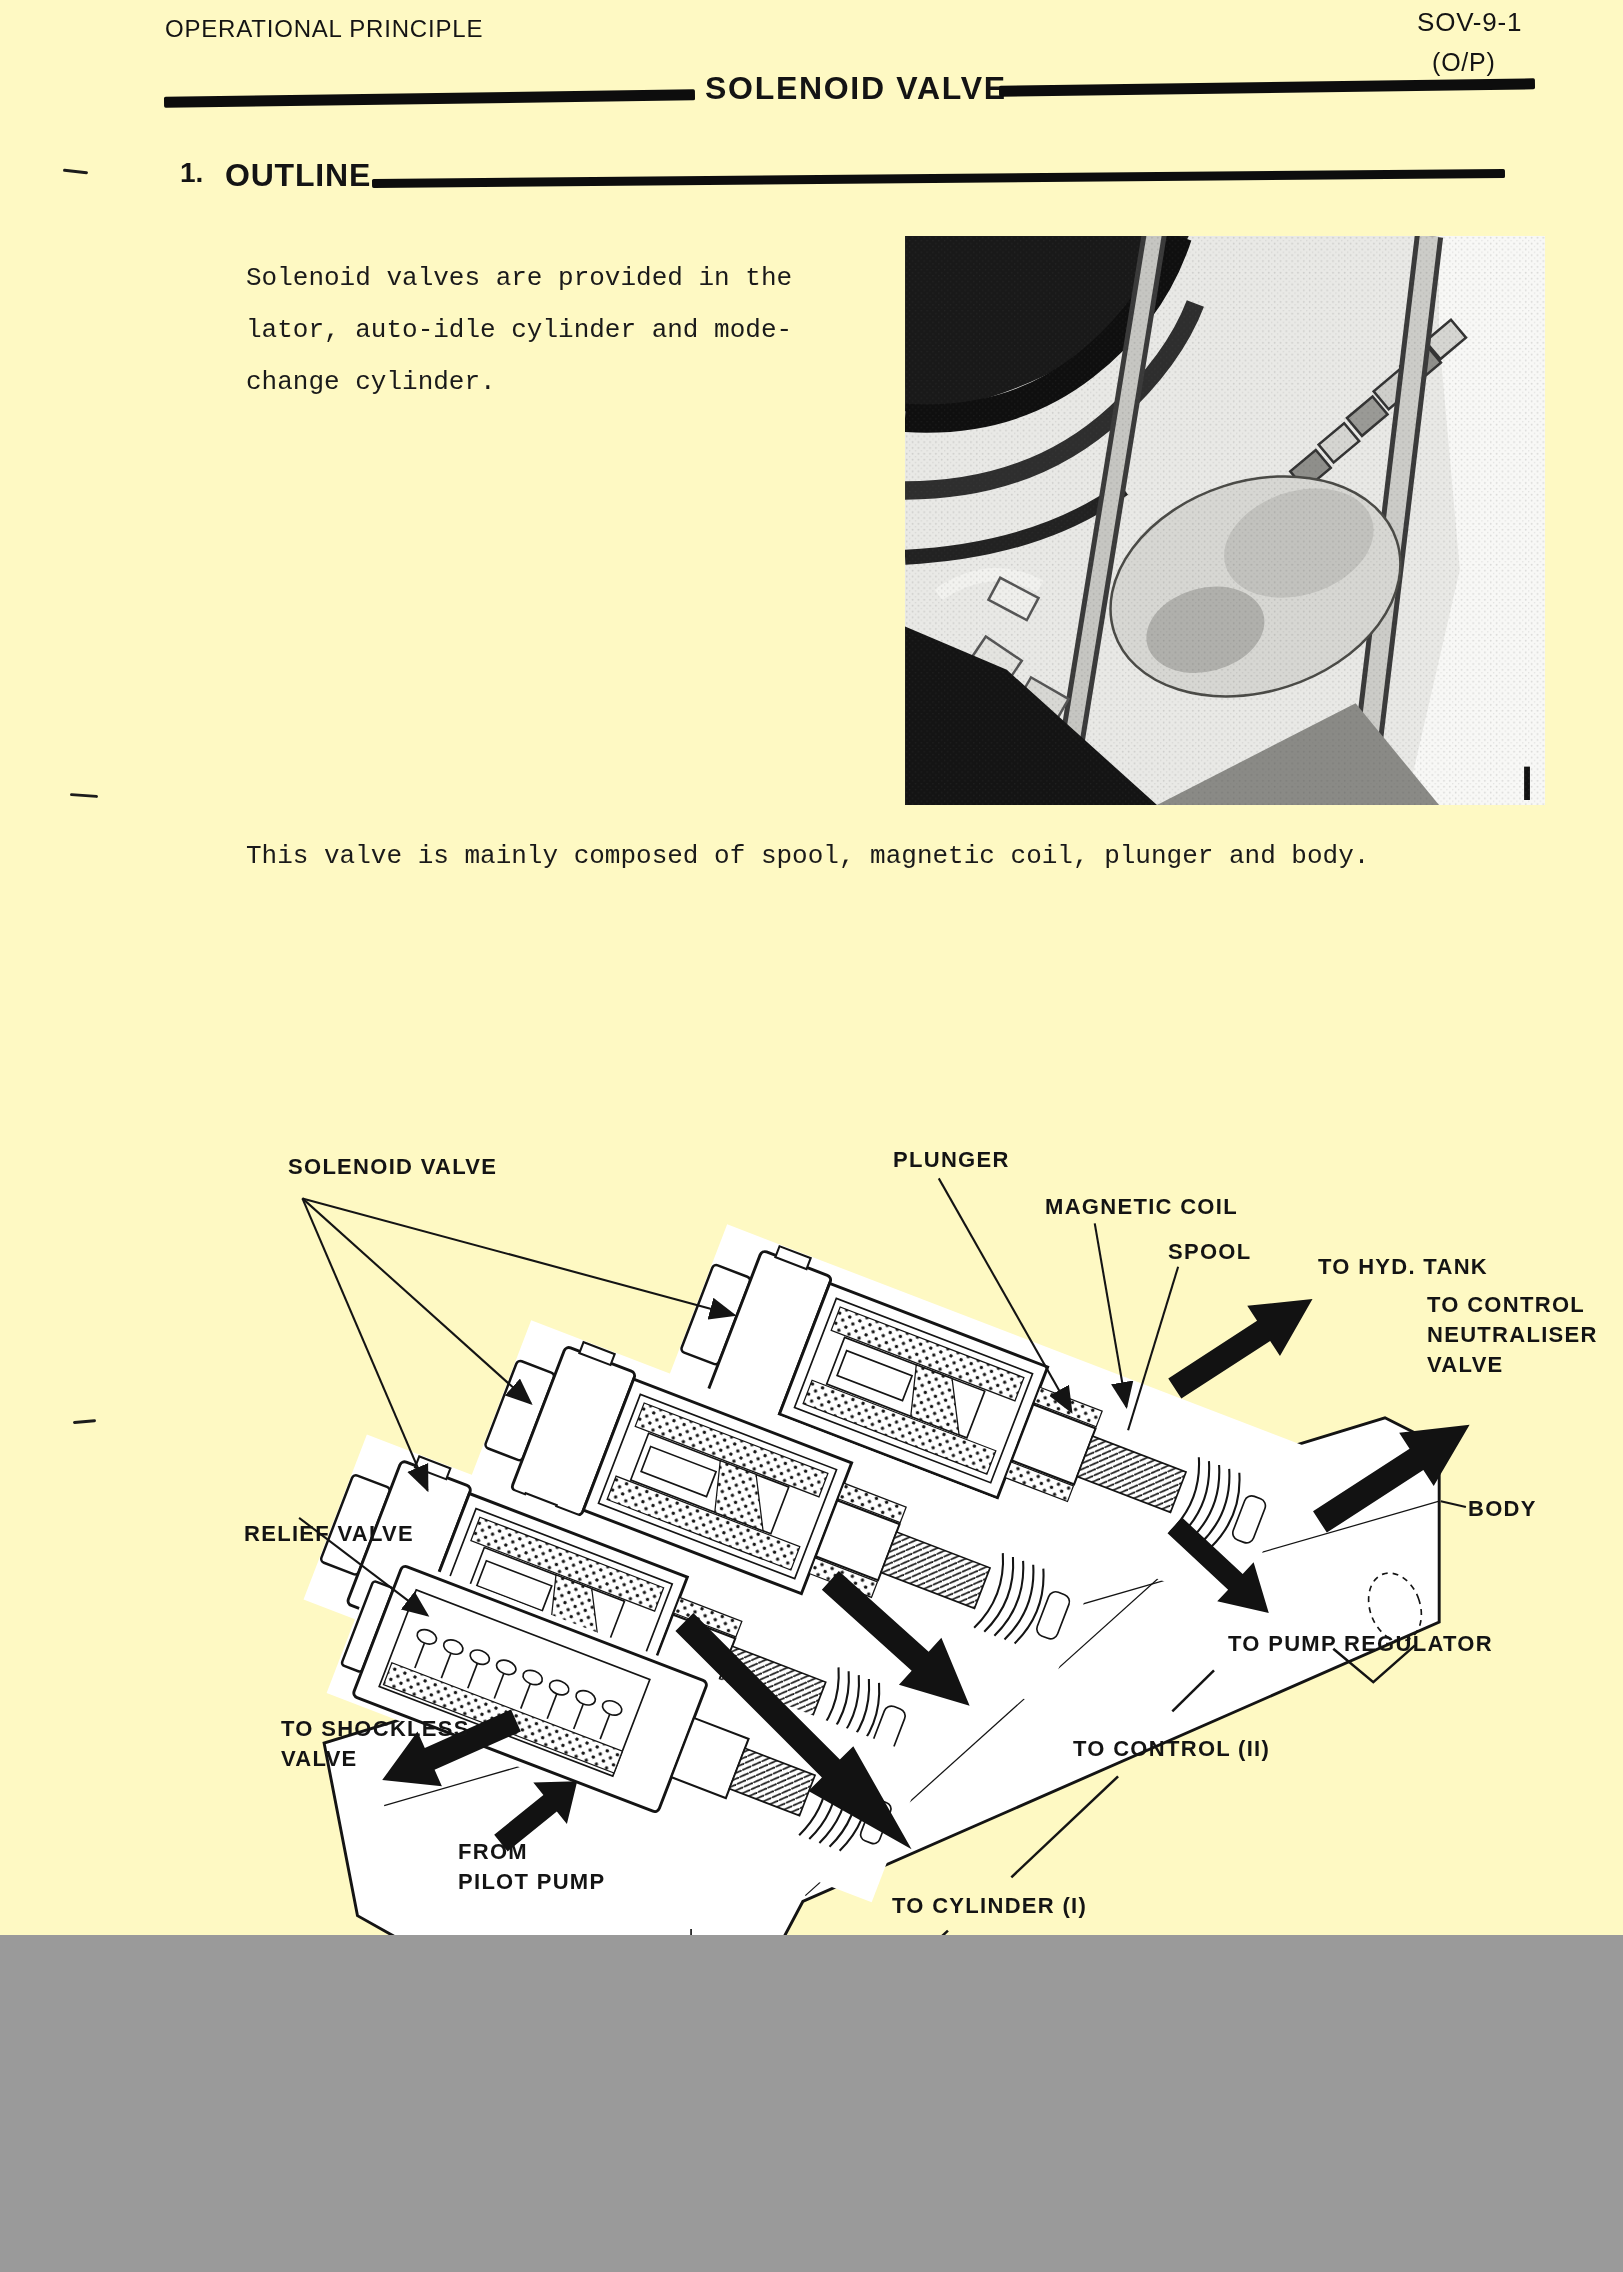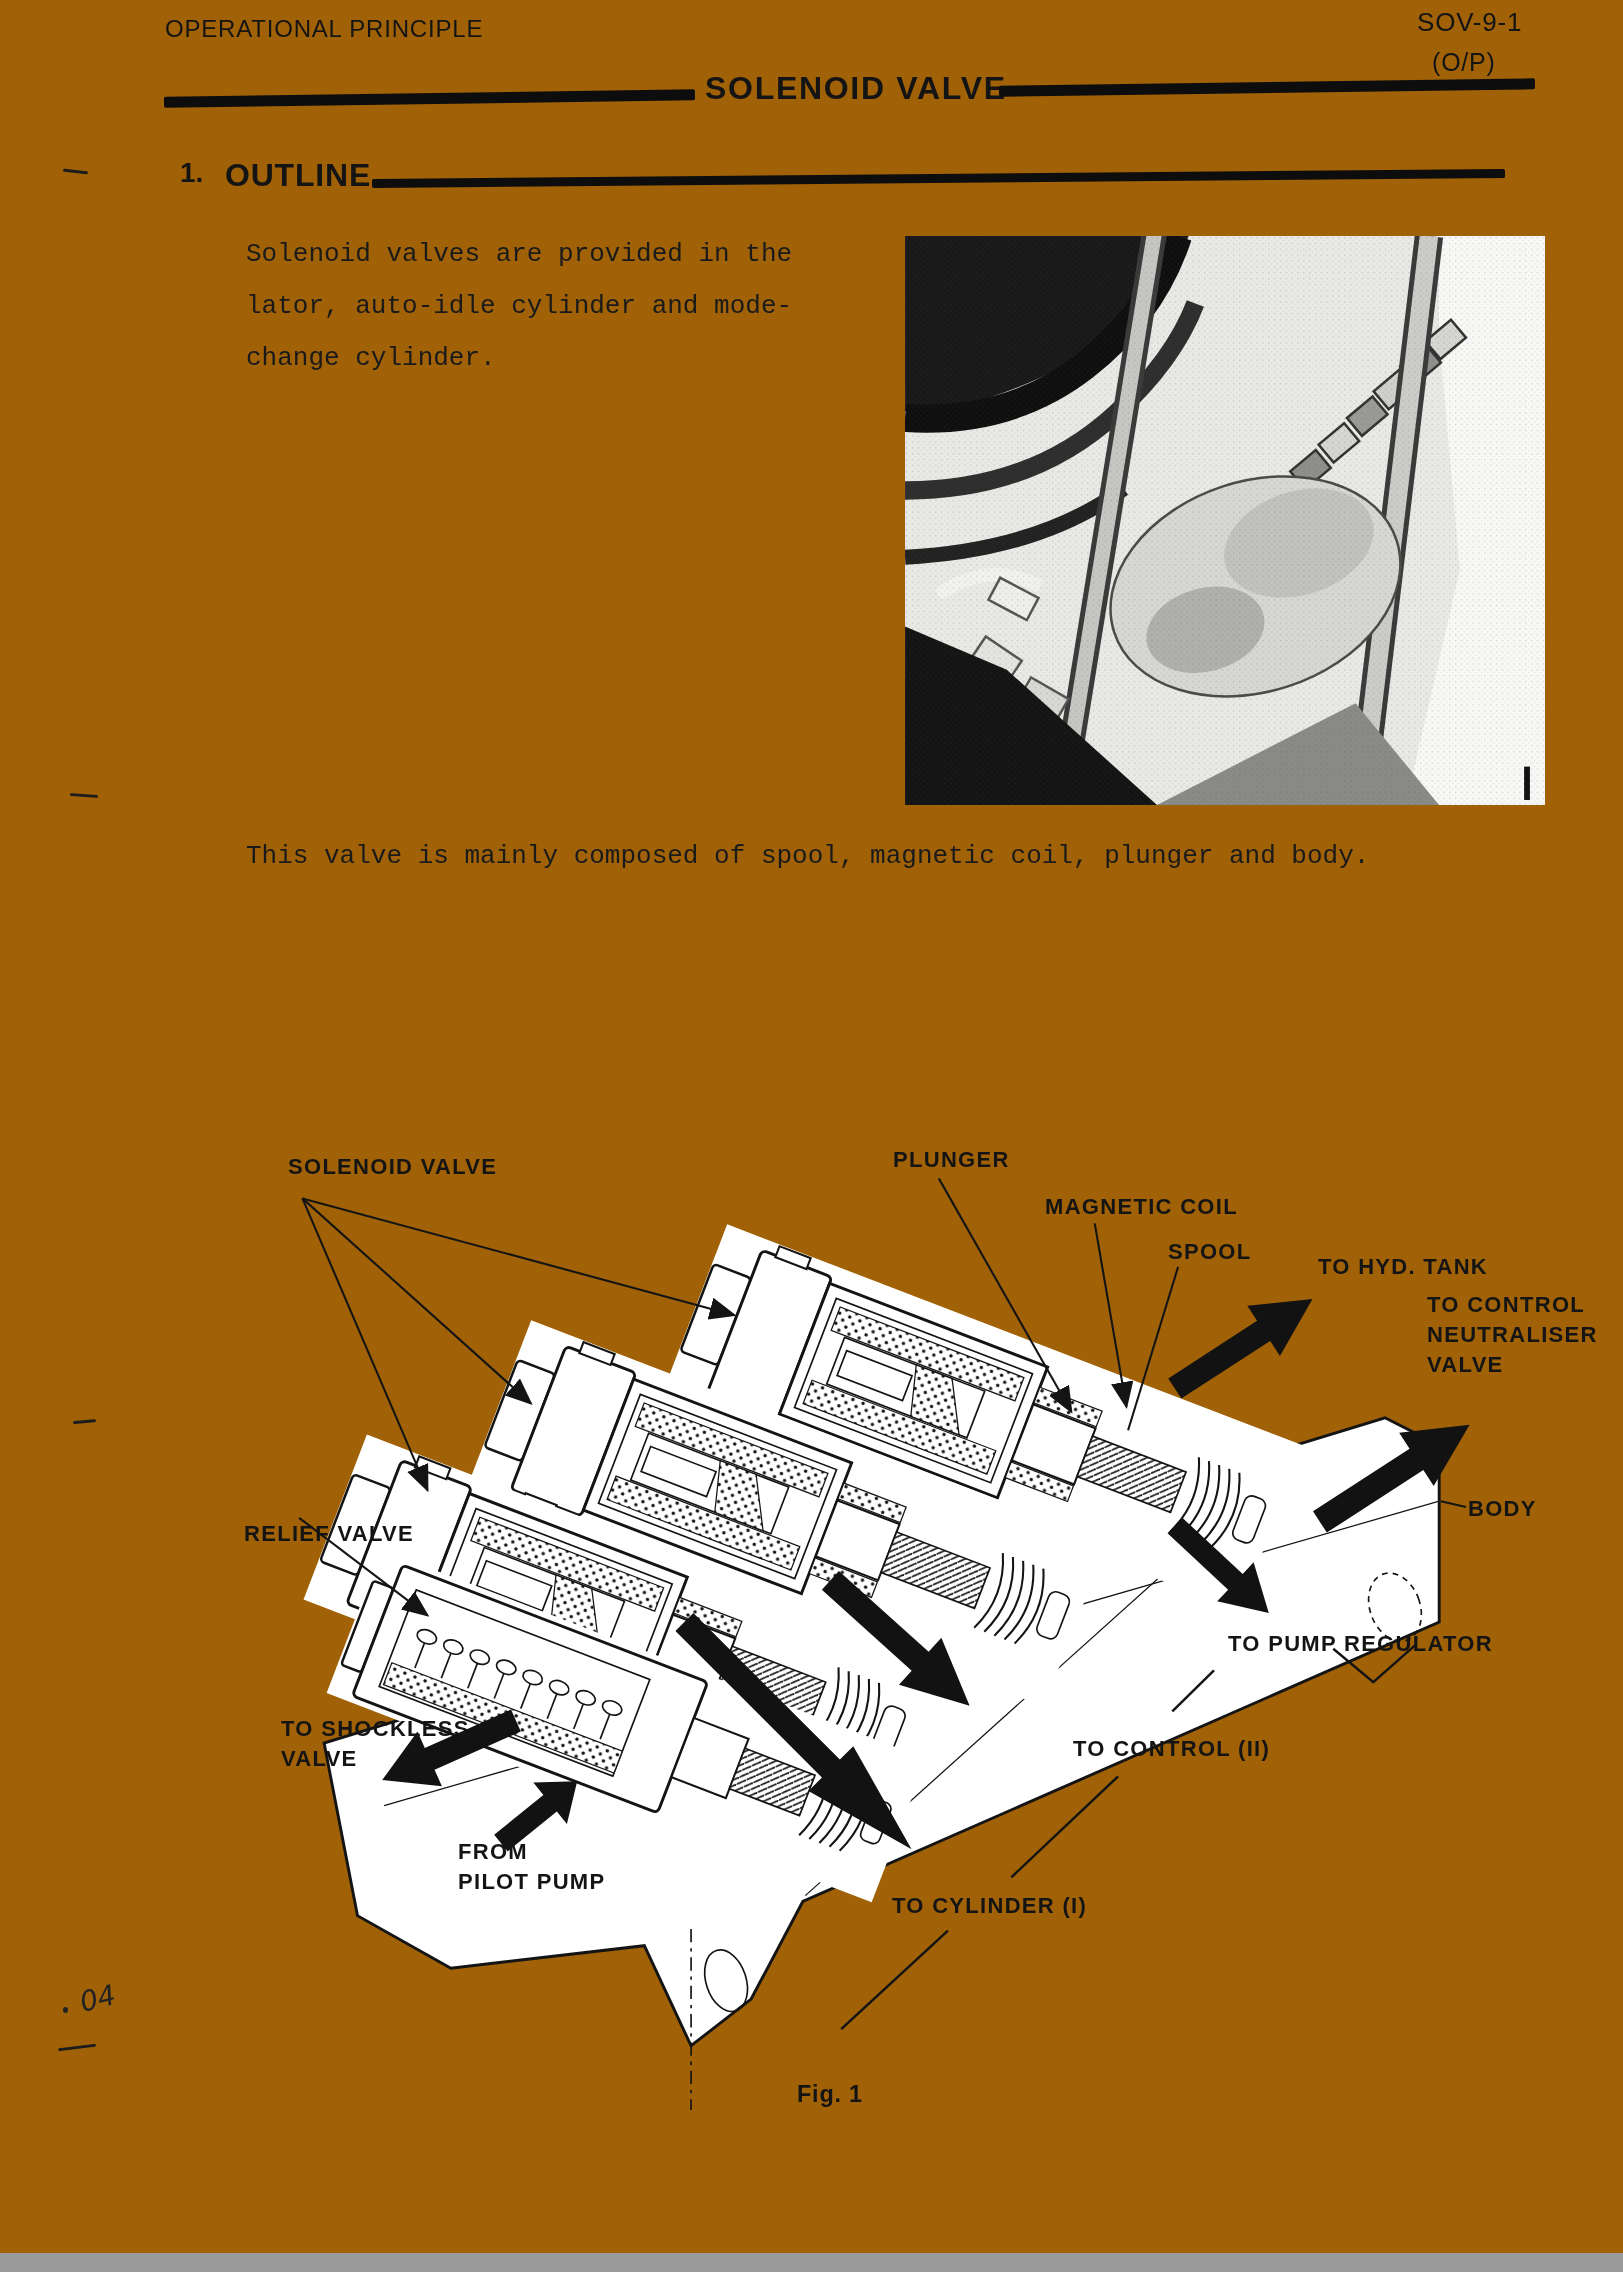--- a/index.html
+++ b/index.html
@@ -1,38 +1,38 @@
 <!DOCTYPE html>
 <html style="font-size:13.3px"><head>
 <meta charset="utf-8">
 <style>
   html,body{margin:0;padding:0;background:#9a9a9a;}
   #page{
-    position:relative;width:1624px;height:2253px;background:#a16207;
+    position:relative;width:1624px;height:1935px;background:#fef9c3;
     overflow:hidden;font-family:"Liberation Sans",sans-serif;color:#141414;
   }
   .abs{position:absolute;}
 
   
   .hdr-left{left:165px;top:15px;font-size:24px;letter-spacing:0.8px;}
   .doc-code{left:1417px;top:6.7px;font-size:26px;letter-spacing:0.8px;}
   .doc-sub{left:1432px;top:48px;font-size:25px;letter-spacing:0.8px;}
   .bar{background:#0d0d0d;height:11px;border-radius:1.7px;}
   .bar-l{left:164px;top:93px;width:531px;transform:rotate(-0.8deg);}
   .bar-r{left:999px;top:82px;width:536px;transform:rotate(-0.8deg);}
   .main-title{left:705px;top:70px;font-size:32px;font-weight:bold;letter-spacing:1.7px;}
 
   
   .sec-num{left:180px;top:157px;font-size:28px;font-weight:bold;}
   .sec-name{left:225px;top:157px;font-size:32px;font-weight:bold;letter-spacing:0.8px;}
   .sec-rule{left:372px;top:174px;width:1133px;height:9.2px;background:#0d0d0d;transform:rotate(-0.5deg);border-radius:1.7px;}
 
   
   .mono{font-family:"Liberation Mono",monospace;font-size:26px;color:#1a1a1a;}
-  .intro{left:246px;top:228px;line-height:52px;white-space:nowrap;}
+  .intro{left:246px;top:252px;line-height:52px;white-space:nowrap;}
   .note-line{left:246px;top:841px;white-space:nowrap;}
 
   
   .photo{left:905px;top:236px;width:640px;height:569px;}
 
   
   .diagram{left:0;top:1130px;width:1624px;height:1005px;}
   .diagram svg.art{position:absolute;left:0;top:0;}
   .dlabel{
     position:absolute;font:bold 22px/30px "Liberation Sans",sans-serif;

